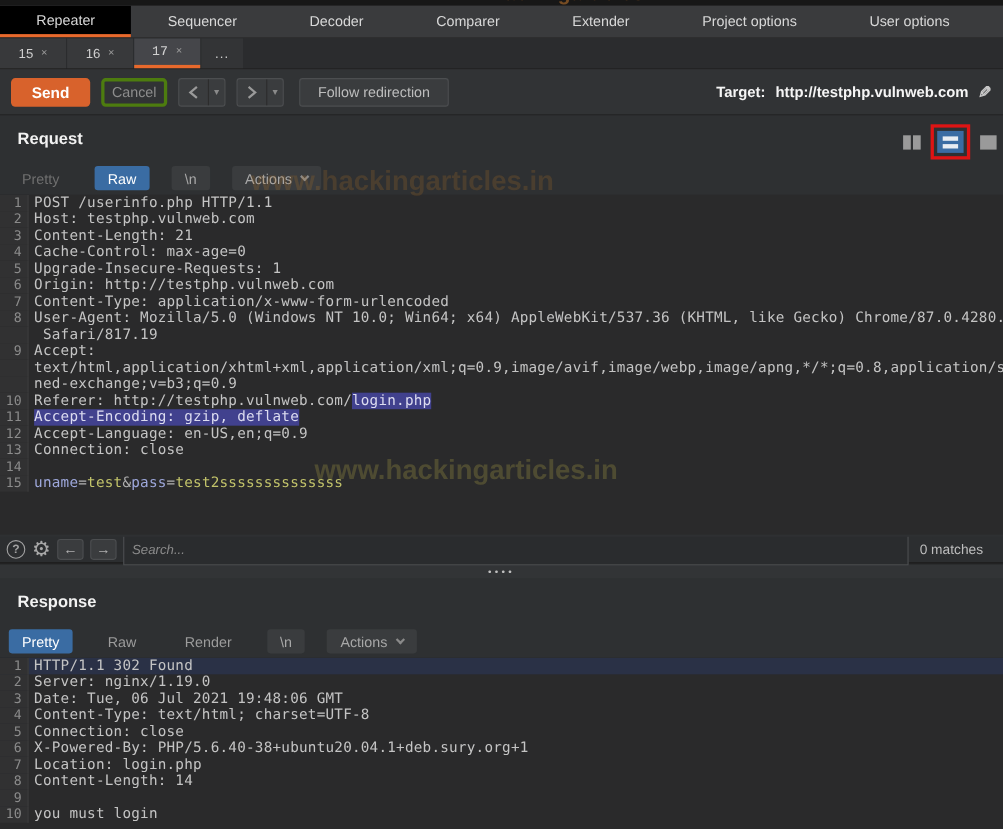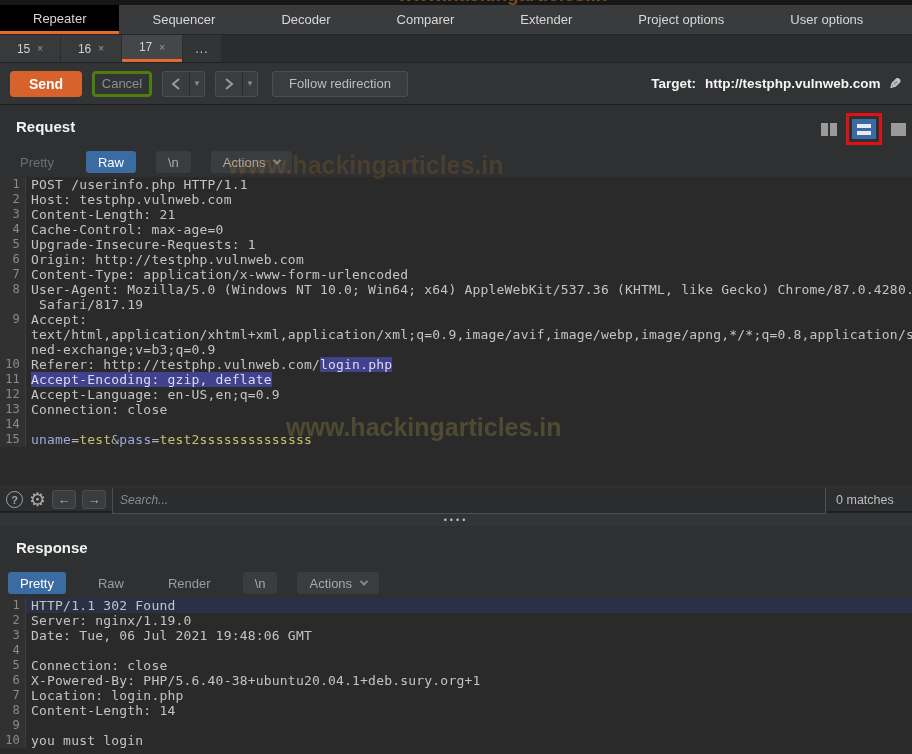--- a/index.html
+++ b/index.html
@@ -17,21 +17,21 @@
           font-size:13px; white-space:nowrap; cursor:default; }
   .mtab.sel { background:#000000; border-bottom:3px solid #e8692c; }
 
   
   .subtabs { height:28px; background:#2b2c2e; display:flex; align-items:stretch;
              border-bottom:1px solid #222; }
   .stab { width:60px; margin-right:1px; background:#38393b; display:flex;
           align-items:center; justify-content:center; gap:7px; color:#d0d0d0;
           font-size:12px; }
   .stab .x { color:#9a9a9a; font-size:10px; }
-  .stab.sel { background:#45464a; border-bottom:3px solid #e8692c; }
+  .stab.sel { background:#45464a; border-bottom:3px solid #e8692c;font-family:Liberation Mono, monospace; }
   .stab.more { width:38px; background:#333436; color:#cfcfcf; letter-spacing:1px; }
 
   
   .toolbar { height:42px; background:#313335; display:flex; align-items:center;
              padding:0 10px; gap:10px; border-bottom:1px solid #1e1e1e; }
   .btn-send { width:72px; height:26px; background:#d8622c; color:#fff; border:none;
               border-radius:4px; font-weight:bold; font-size:14px;
               font-family:"Liberation Sans",sans-serif; }
   .btn-cancel { width:60px; height:26px; background:transparent; color:#8d8d8d;
                 border:3px solid #4d7c0f; border-radius:4px; font-size:13px;
@@ -262,21 +262,21 @@
     <div class="vt chip">
       <span>Actions</span>
       <span class="chev"></span>
     </div>
   </div>
 
   <div class="editor ed-resp" id="resp-code">
       <div class="ed-row hl"><span class="gut">1</span><span class="txt"><span>HTTP/1.1 302 Found</span></span></div>
       <div class="ed-row"><span class="gut">2</span><span class="txt"><span>Server: nginx/1.19.0</span></span></div>
       <div class="ed-row"><span class="gut">3</span><span class="txt"><span>Date: Tue, 06 Jul 2021 19:48:06 GMT</span></span></div>
-      <div class="ed-row"><span class="gut">4</span></div>
+      <div class="ed-row"><span class="gut">4</span><span class="txt"><span>Content-Type: text/html; charset=UTF-8</span></span></div>
       <div class="ed-row"><span class="gut">5</span><span class="txt"><span>Connection: close</span></span></div>
       <div class="ed-row"><span class="gut">6</span><span class="txt"><span>X-Powered-By: PHP/5.6.40-38+ubuntu20.04.1+deb.sury.org+1</span></span></div>
       <div class="ed-row"><span class="gut">7</span><span class="txt"><span>Location: login.php</span></span></div>
       <div class="ed-row"><span class="gut">8</span><span class="txt"><span>Content-Length: 14</span></span></div>
       <div class="ed-row"><span class="gut">9</span><span class="txt"><span></span></span></div>
       <div class="ed-row"><span class="gut">10</span><span class="txt"><span>you must login</span></span></div>
     </div>
 </div>
 
 </body></html>

